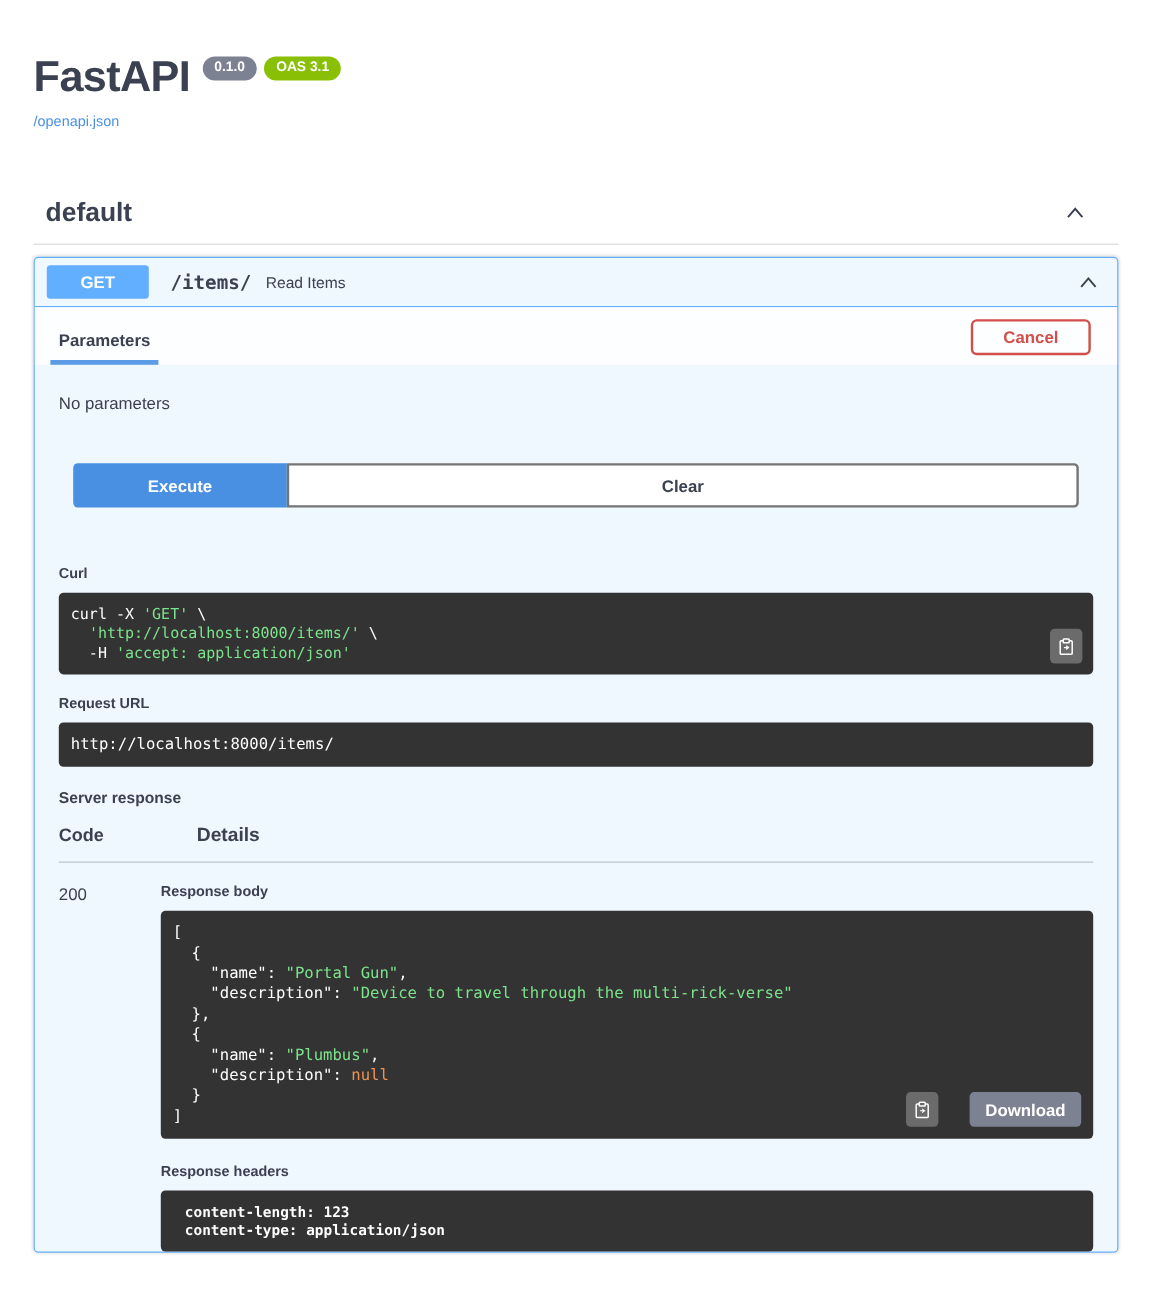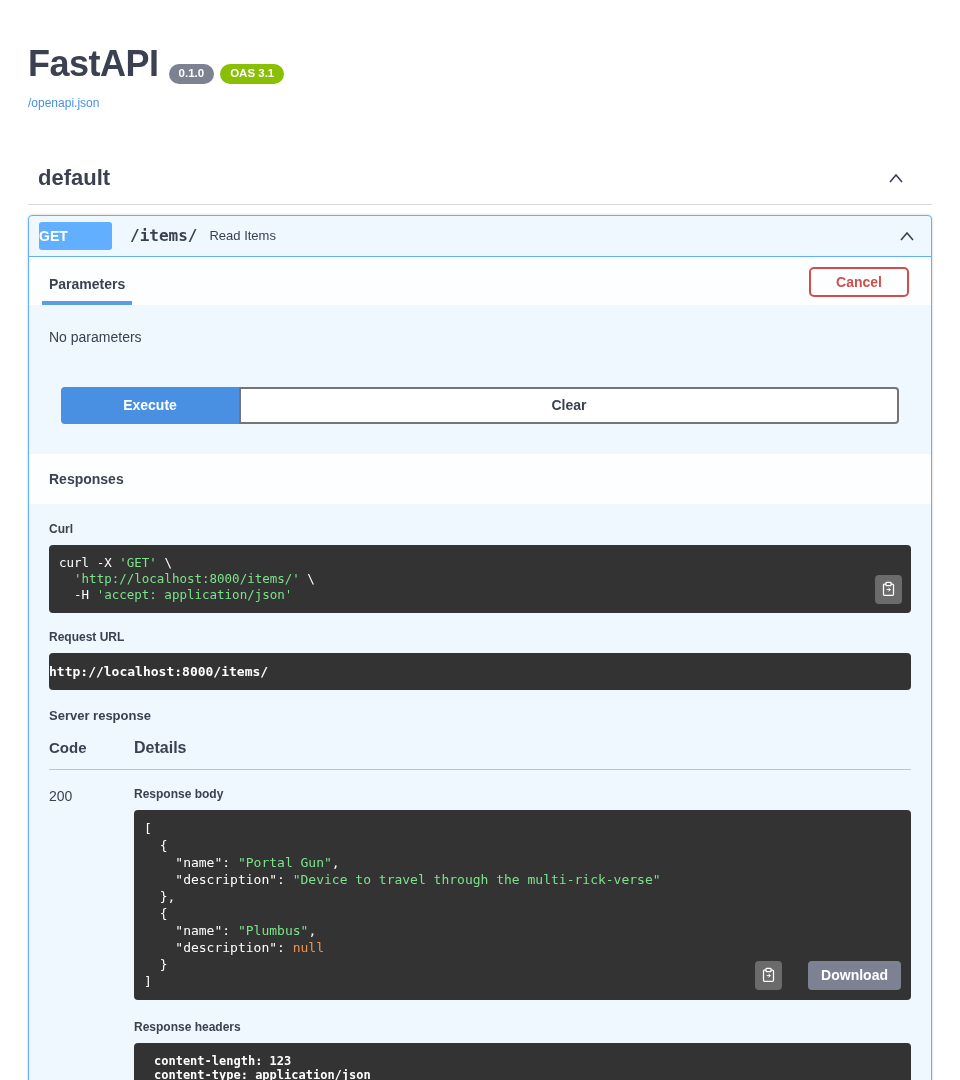--- a/index.html
+++ b/index.html
@@ -8,21 +8,21 @@
     width: 960px; height: 1080px; overflow: hidden;
     background: #ffffff; color: #3b4151;
     font-family: "Liberation Sans", sans-serif;
   }
   .page { padding: 0 28px; }
 
   
   .info-section { padding-top: 46px; }
   .title-row { display: flex; align-items: flex-start; gap: 10px; }
   .api-title { font-size: 36px; font-weight: bold; margin: 0; line-height: 1.0; letter-spacing: -0.5px; text-align: center; }
-  .badges { display: flex; gap: 6px; margin-top: 18px; }
+  .badges { display: flex; gap: 6px; margin-top: 1px; }
   .badge {
     display: inline-block; color: #fff; font-weight: bold; font-size: 11.5px;
     padding: 3px 10px; border-radius: 12px; line-height: 1.2;
   }
   .badge-version { background: #7d8293; }
   .badge-oas { background: #89bf04; }
   .spec-link { display: inline-block; margin-top: 12px; font-size: 12px; color: #4990e2; text-decoration: none; cursor: pointer; }
 
   
   .tag-header {
@@ -36,21 +36,21 @@
   .opblock {
     margin-top: 10px; border: 1px solid #61affe; border-radius: 4px;
     background: rgba(97,175,254,.10); box-shadow: 0 0 3px rgba(0,0,0,.19);
   }
   .opblock-summary {
     display: flex; align-items: center; padding: 6px 14px 6px 10px;
     border-bottom: 1px solid #61affe; cursor: pointer;
   }
   .method-badge {
     background: #61affe; color: #fff; font-weight: bold; font-size: 14px;
-    width: 73px; text-align: left; padding: 6px 0; border-radius: 3px; flex: 0 0 auto;
+    width: 85px; text-align: center; padding: 6px 0; border-radius: 3px; flex: 0 0 auto;
   }
   .op-path { font-family: "DejaVu Sans Mono", monospace; font-weight: bold; font-size: 16px; margin-left: 18px; }
   .op-desc { font-size: 13px; margin-left: 12px; flex: 1; }
 
   .strip { background: rgba(255,255,255,.82); }
 
   
   .params-header { position: relative; height: 48px; }
   .params-tab {
     position: absolute; left: 13px; bottom: 0; padding: 0 7px 9px;
@@ -90,29 +90,29 @@
   .code-block {
     background: #333333; border-radius: 4px; color: #fff;
     font-family: "DejaVu Sans Mono", monospace; position: relative;
   }
   .code-line { white-space: pre; }
   .tok-plain { color: #ffffff; }
   .tok-string { color: #7ce38b; }
   .tok-null { color: #ef9350; }
 
   .curl-block { padding: 10px; font-size: 12.5px; line-height: 16px; margin-bottom: 17px; }
-  .url-block { padding: 11px 0; font-size: 13px; font-weight: bold; margin-bottom: 17px; }
+  .url-block { padding: 11px 10px; font-size: 13px; font-weight: normal; margin-bottom: 17px; }
 
   .copy-btn {
     width: 27px; height: 29px; background: rgba(255,255,255,.28); border: none;
     border-radius: 4px; display: flex; align-items: center; justify-content: center; cursor: pointer;
   }
   .curl-copy { position: absolute; right: 9px; bottom: 9px; }
 
-  .lr-head { display: flex; align-items: center; }
+  .lr-head { display: flex; align-items: flex-start; gap: 30px; }
   .col-code { width: 85px; flex: 0 0 85px; }
   .code-header { font-size: 15px; font-weight: bold; }
   .details-header { font-size: 16px; font-weight: bold; }
   .lr-divider { border: none; border-top: 1px solid rgba(59,65,81,.28); margin: 12px 0 0; }
   .lr-row { display: flex; padding-top: 17px; }
   .status-code { font-size: 14px; padding-top: 1px; }
   .col-details { flex: 1; }
 
   .body-block { padding: 10px; font-size: 13px; line-height: 17px; }
   .block-actions { position: absolute; right: 10px; bottom: 10px; display: flex; gap: 26px; align-items: center; }
@@ -173,23 +173,20 @@
 
       <div class="params-body">
         <div class="no-params">No parameters</div>
       </div>
 
       <div class="execute-row">
         <button class="btn-execute">Execute</button>
         <button class="btn-clear">Clear</button>
       </div>
 
-      <div class="responses-strip strip">
-        <h4>Responses</h4>
-      </div>
 
       <div class="responses-inner">
 
         <h5 class="mini-label">Curl</h5>
         <div class="code-block curl-block">
           <div>
               <div class="code-line"><span class="tok-plain">curl -X </span><span class="tok-string">'GET'</span><span class="tok-plain"> \</span></div>
               <div class="code-line"><span class="tok-plain">  </span><span class="tok-string">'http://localhost:8000/items/'</span><span class="tok-plain"> \</span></div>
               <div class="code-line"><span class="tok-plain">  -H </span><span class="tok-string">'accept: application/json'</span></div>
             </div>

